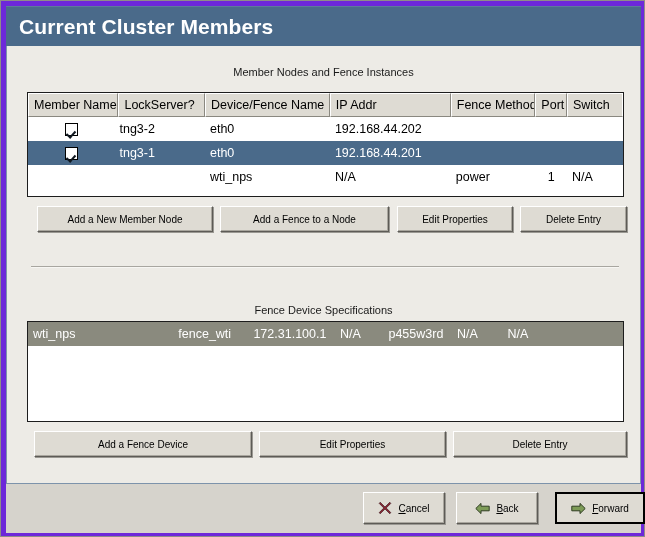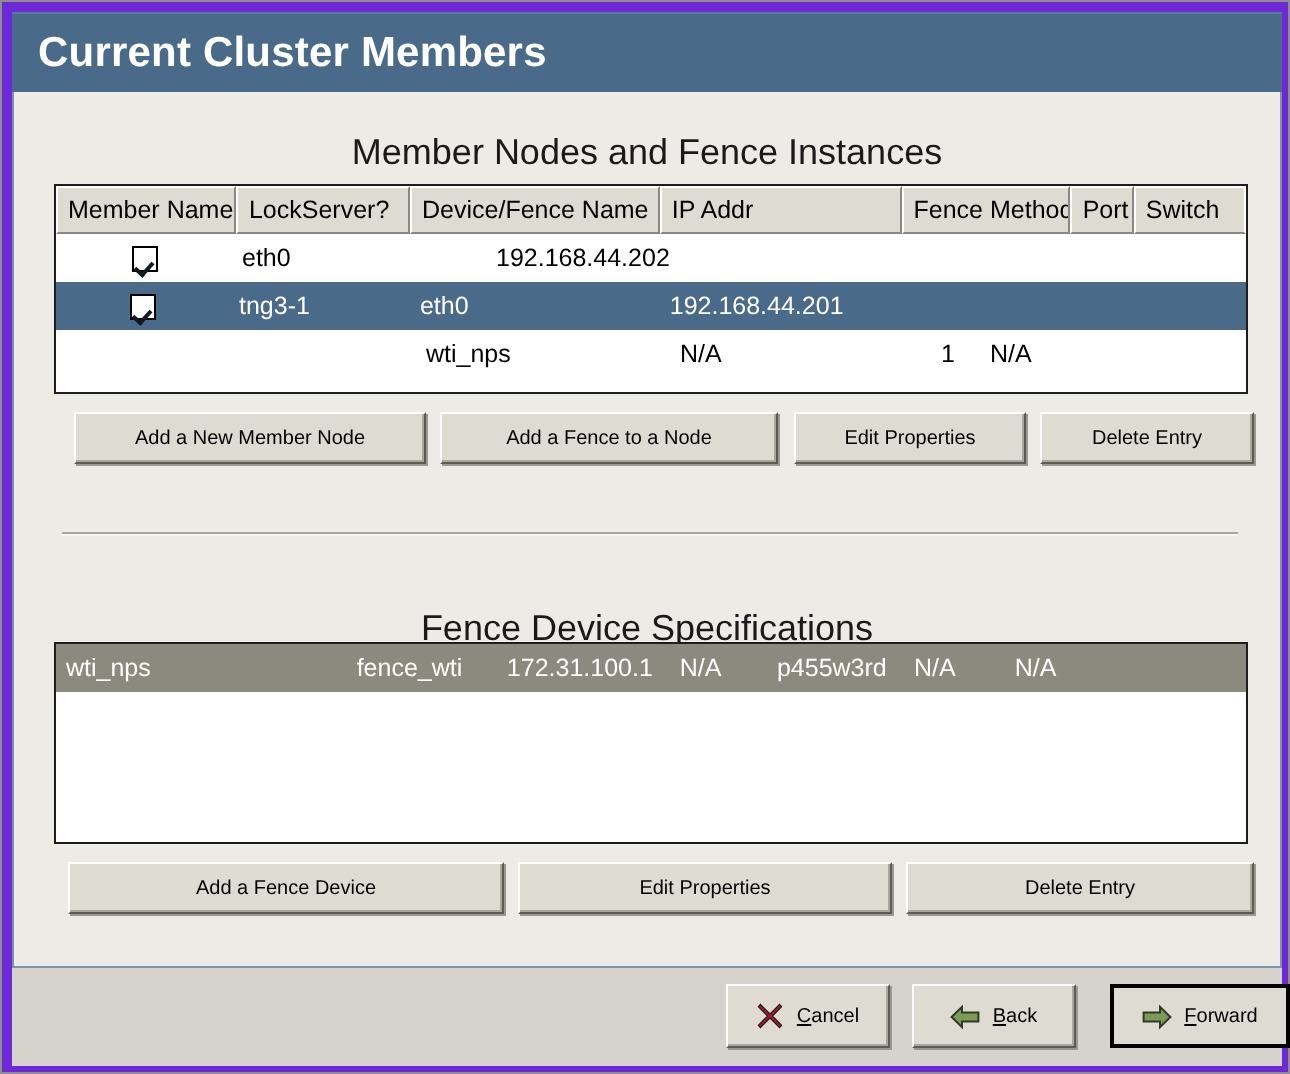--- a/index.html
+++ b/index.html
@@ -30,21 +30,21 @@
   }
   
   .panel{
     position:absolute;left:5px;top:45px;width:635px;height:438px;
     background:#edebe6;
     box-sizing:border-box;
     border:1px solid #7d93ab;
     border-top:none;
   }
   .section-title{
-    text-align:center;font-size:18px;color:#1a1a1a;
+    text-align:center;font-size:11px;color:#1a1a1a;
     width:100%;
   }
   
   .grid{
     position:absolute;
     background:#ffffff;
     box-sizing:border-box;
     border:1px solid #1d1d1d;
     overflow:hidden;
   }
@@ -151,20 +151,21 @@
           <div class="hcell" style="width: 123px;">IP Addr</div>
           <div class="hcell" style="width: 86px;">Fence Method</div>
           <div class="hcell" style="width: 32px;">Port</div>
           <div class="hcell last" style="width: 57px; flex: 1 1 auto;">Switch</div>
         </div>
       <div id="members-body">
           <div class="row">
             <div class="cell center" style="width: 88px;">
               <span class="chk"></span>
             </div>
+            <div class="cell" style="width: 92px;">tng3-2</div>
             <div class="cell" style="width: 127px;">eth0</div>
             <div class="cell" style="width: 123px;">192.168.44.202</div>
             <div class="cell" style="width: 86px;"></div>
             <div class="cell center" style="width: 32px;"></div>
             <div class="cell" style="width: 57px; flex: 1 1 auto;"></div>
           </div>
           <div class="row sel-blue">
             <div class="cell center" style="width: 88px;">
               <span class="chk"></span>
             </div>
@@ -173,20 +174,21 @@
             <div class="cell" style="width: 123px;">192.168.44.201</div>
             <div class="cell" style="width: 86px;"></div>
             <div class="cell center" style="width: 32px;"></div>
             <div class="cell" style="width: 57px; flex: 1 1 auto;"></div>
           </div>
           <div class="row">
             <div class="cell center" style="width: 88px;"></div>
             <div class="cell" style="width: 92px;"></div>
             <div class="cell" style="width: 127px;">wti_nps</div>
             <div class="cell" style="width: 123px;">N/A</div>
+            <div class="cell" style="width: 86px;">power</div>
             <div class="cell center" style="width: 32px;">1</div>
             <div class="cell" style="width: 57px; flex: 1 1 auto;">N/A</div>
           </div>
         </div>
     </div>
 
     <div id="members-buttons">
         <div class="btn" style="left: 30px; top: 160px; width: 176px;">
           <span class="lbl">Add a New Member Node</span>
         </div>

